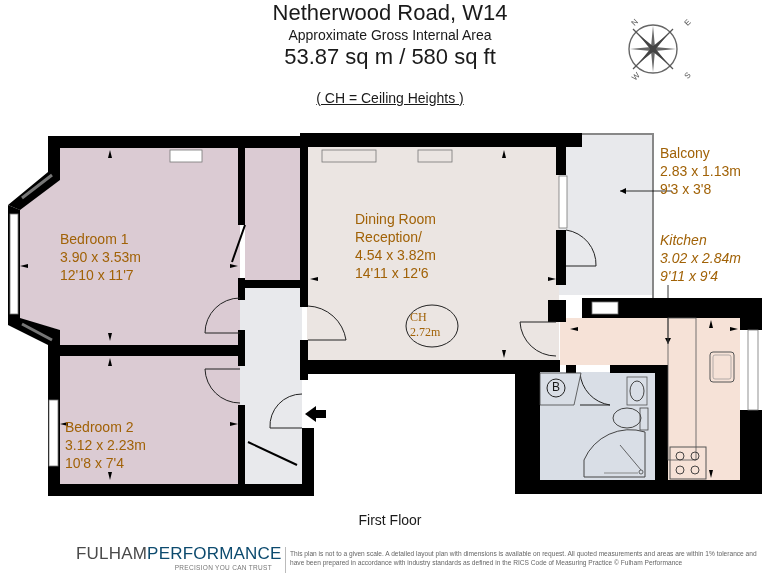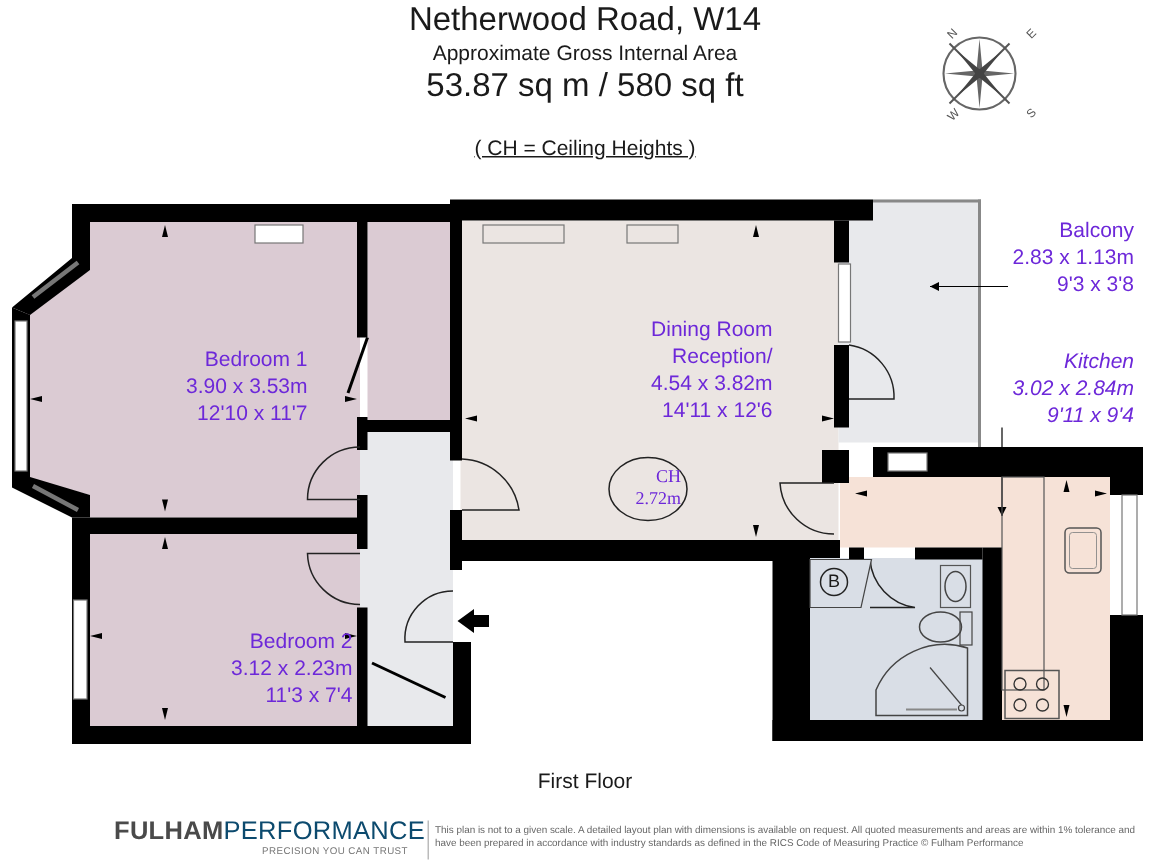--- a/index.html
+++ b/index.html
@@ -11,28 +11,28 @@
 
   
   .title { left: 200px; width: 380px; top: 0px; font-size: 22px; line-height: 26px; }
   .subtitle { left: 200px; width: 380px; top: 27px; font-size: 14px; line-height: 17px; }
   .area { left: 200px; width: 380px; top: 44px; font-size: 22px; line-height: 26px; }
   .ch-note { left: 200px; width: 380px; top: 90px; font-size: 14px; line-height: 17px; text-decoration: underline; }
 
   
   .plan { left: 0; top: 0; width: 768px; height: 520px; }
 
-  .room-text { font-size: 14px; line-height: 18px; color: #6d28d9; text-align: right; }
+  .room-text { font-size: 14px; line-height: 18px; color: #a16207; text-align: left; }
 
   .floor-label { left: 300px; width: 180px; top: 512px; font-size: 14px; text-align: center; }
 
   
   .footer-logo { left: 76px; top: 545px; width: 200px; }
   .logo-main { font-size: 17px; letter-spacing: 0.2px; color: #555; line-height: 18px; white-space: nowrap; }
-  .logo-main b { font-weight: bold; color: #4a4a4a; }
+  .logo-main b { font-weight: normal; color: #4a4a4a; }
   .logo-main span { font-weight: normal; color: #0c4a6e; }
   .logo-tag { font-size: 6.5px; color: #777; text-align: right; padding-right: 4px; letter-spacing: 0.3px; margin-top: 1px; }
   .footer-divider { left: 285px; top: 547px; width: 1px; height: 26px; background: #bbb; }
   .footer-disclaimer { left: 290px; top: 549px; width: 470px; font-size: 6.6px; line-height: 9px; color: #666; }
 </style>
 </head>
 <body>
 
 <div class="abs title center">Netherwood Road, W14</div>
 <div class="abs subtitle center">Approximate Gross Internal Area</div>
@@ -199,21 +199,21 @@
 
   <div class="abs room-text" style="left:60px; top:230px; width:145px;">
     <div>Bedroom 1</div>
     <div>3.90 x 3.53m</div>
     <div>12'10 x 11'7</div>
   </div>
 
   <div class="abs room-text" style="left:65px; top:382px; width:170px;margin-top:36px;">
     <div>Bedroom 2</div>
     <div>3.12 x 2.23m</div>
-    <div>11'3 x 7'4</div>
+    <div>10'8 x 7'4</div>
   </div>
 
   <div class="abs room-text" style="left:355px; top:210px; width:160px;">
     <div>Dining Room</div>
     <div>Reception/</div>
     <div>4.54 x 3.82m</div>
     <div>14'11 x 12'6</div>
   </div>
 
   <div class="abs room-text" style="left:410px; top:310px; width:44px; font-size:12px; line-height:15px;font-family:Liberation Serif, serif;">

